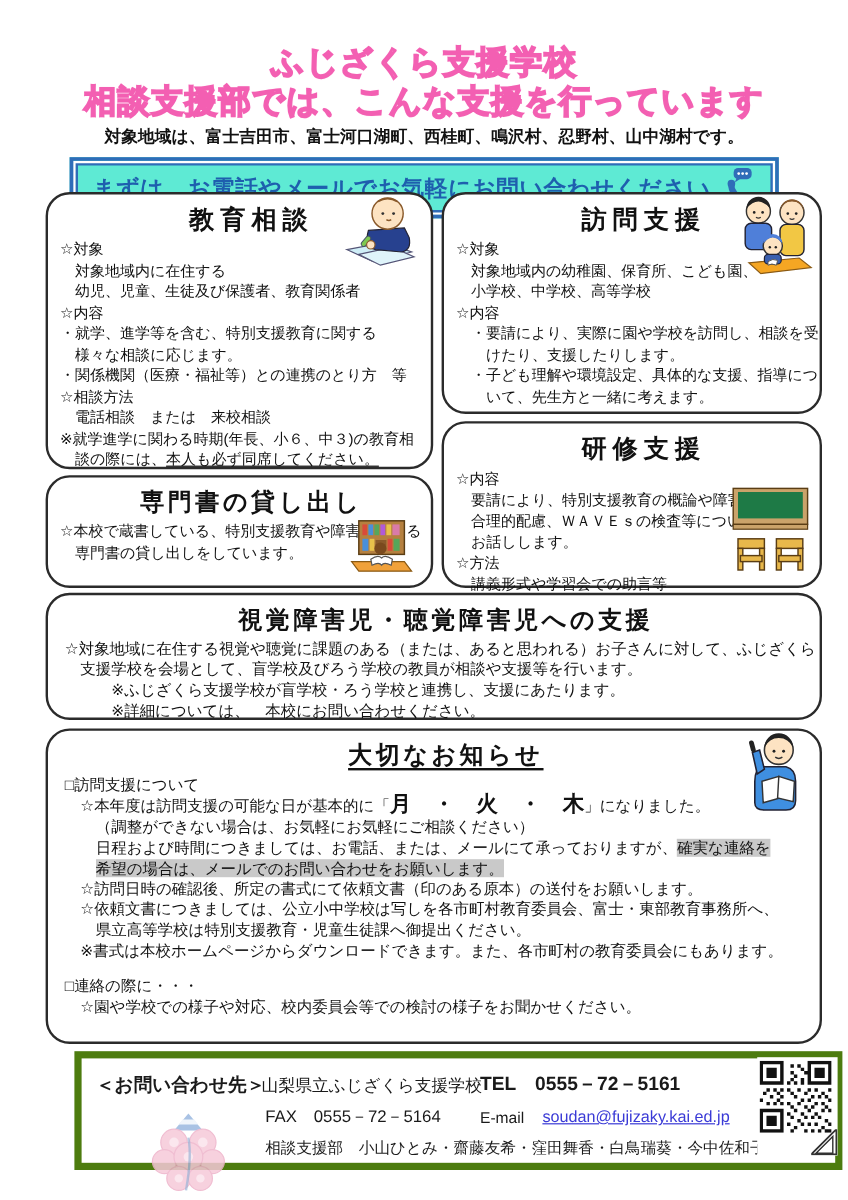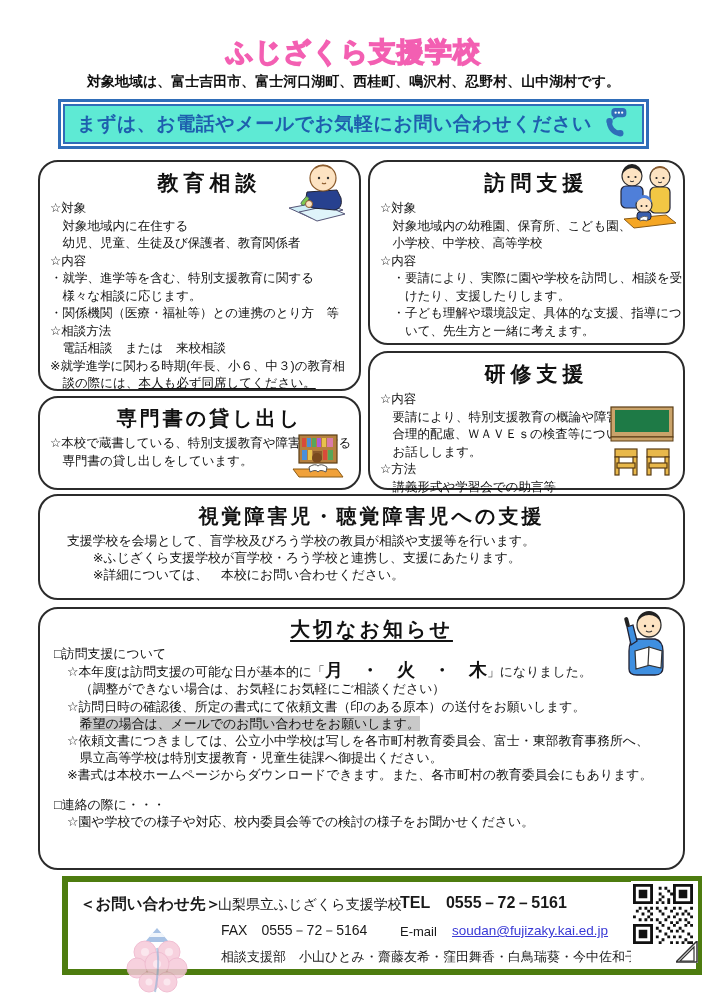--- a/index.html
+++ b/index.html
@@ -40,20 +40,21 @@
   .logo{position:absolute;left:26px;top:26px;opacity:.85;}
   .qrpaper{position:absolute;left:631px;top:881px;width:67px;height:82px;background:#fff;z-index:3;}
 </style>
 </head>
 <body>
 
 <div class="page">
 
   <div class="hdr">
     <div class="title t1">ふじざくら支援学校</div>
+    <div class="title">相談支援部では、こんな支援を行っています</div>
     <div class="subtitle">対象地域は、富士吉田市、富士河口湖町、西桂町、鳴沢村、忍野村、山中湖村です。</div>
     <div class="banner">
       <span class="banner-text">まずは、お電話やメールでお気軽にお問い合わせください</span>
       <span>
         <svg width="30" height="30" viewBox="0 0 32 32">
           <rect x="10" y="1" width="16" height="10" rx="4" fill="#2f6db8"></rect>
           <polygon points="13,9 11,14 17,10" fill="#2f6db8"></polygon>
           <circle cx="14.5" cy="6" r="1.2" fill="#fff"></circle>
             <circle cx="18" cy="6" r="1.2" fill="#fff"></circle>
             <circle cx="21.5" cy="6" r="1.2" fill="#fff"></circle>
@@ -185,20 +186,21 @@
       <div class="ln">　合理的配慮、ＷＡＶＥｓの検査等について</div>
       <div class="ln">　お話しします。</div>
       <div class="ln">☆方法</div>
       <div class="ln">　講義形式や学習会での助言等</div>
     </div>
   </div>
 
   <div class="box wide" style="left:38px;top:494px;width:647px;height:106px;">
     <div class="box-title" style="font-size:20px;letter-spacing:3px;">視覚障害児・聴覚障害児への支援</div>
     <div class="lines">
+      <div class="ln">☆対象地域に在住する視覚や聴覚に課題のある（または、あると思われる）お子さんに対して、ふじざくら</div>
       <div class="ln">　支援学校を会場として、盲学校及びろう学校の教員が相談や支援等を行います。</div>
       <div class="ln">　　　※ふじざくら支援学校が盲学校・ろう学校と連携し、支援にあたります。</div>
       <div class="ln">　　　※詳細については、　本校にお問い合わせください。</div>
     </div>
   </div>
 
   <div class="box wide" style="left:38px;top:607px;width:647px;height:263px;">
     <div class="box-title u-title" style="font-size:20px;letter-spacing:3px;">大切なお知らせ</div>
     <span class="cicon" style="right:6px;top:0px;">
       <svg width="58" height="76" viewBox="0 0 58 76">
@@ -211,22 +213,23 @@
         <path d="M12 36 l-4-18 l6-2 l4 16z" fill="#3f8fe0" stroke="#223" stroke-width="1.3"></path>
         <rect x="6" y="8" width="4" height="10" rx="2" fill="#222" transform="rotate(-15 8 13)"></rect>
         <path d="M16 42 l14-4 l1 18 l-14 4z" fill="#fff" stroke="#333" stroke-width="1.2"></path>
         <path d="M30 38 l13 4 l-1 17 l-13-3z" fill="#fff" stroke="#333" stroke-width="1.2"></path>
       </svg>
     </span>
     <div class="lines">
       <div class="ln">□訪問支援について</div>
       <div class="ln"><span>　☆本年度は訪問支援の可能な日が基本的に「</span><span class="days">月　・　火　・　木</span><span>」になりました。</span></div>
       <div class="ln">　　（調整ができない場合は、お気軽にお気軽にご相談ください）</div>
+      <div class="ln"><span>　　日程および時間につきましては、お電話、または、メールにて承っておりますが、</span><span class="hl">確実な連絡を</span></div>
+      <div class="ln"><span>　　</span><span class="hl">希望の場合は、メールでのお問い合わせをお願いします。</span></div>
       <div class="ln">　☆訪問日時の確認後、所定の書式にて依頼文書（印のある原本）の送付をお願いします。</div>
-      <div class="ln"><span>　　</span><span class="hl">希望の場合は、メールでのお問い合わせをお願いします。</span></div>
       <div class="ln">　☆依頼文書につきましては、公立小中学校は写しを各市町村教育委員会、富士・東部教育事務所へ、</div>
       <div class="ln">　　県立高等学校は特別支援教育・児童生徒課へ御提出ください。</div>
       <div class="ln">　※書式は本校ホームページからダウンロードできます。また、各市町村の教育委員会にもあります。</div>
       <div class="sp"></div>
       <div class="ln">□連絡の際に・・・</div>
       <div class="ln">　☆園や学校での様子や対応、校内委員会等での検討の様子をお聞かせください。</div>
     </div>
   </div>
 
   <div class="fbox">

